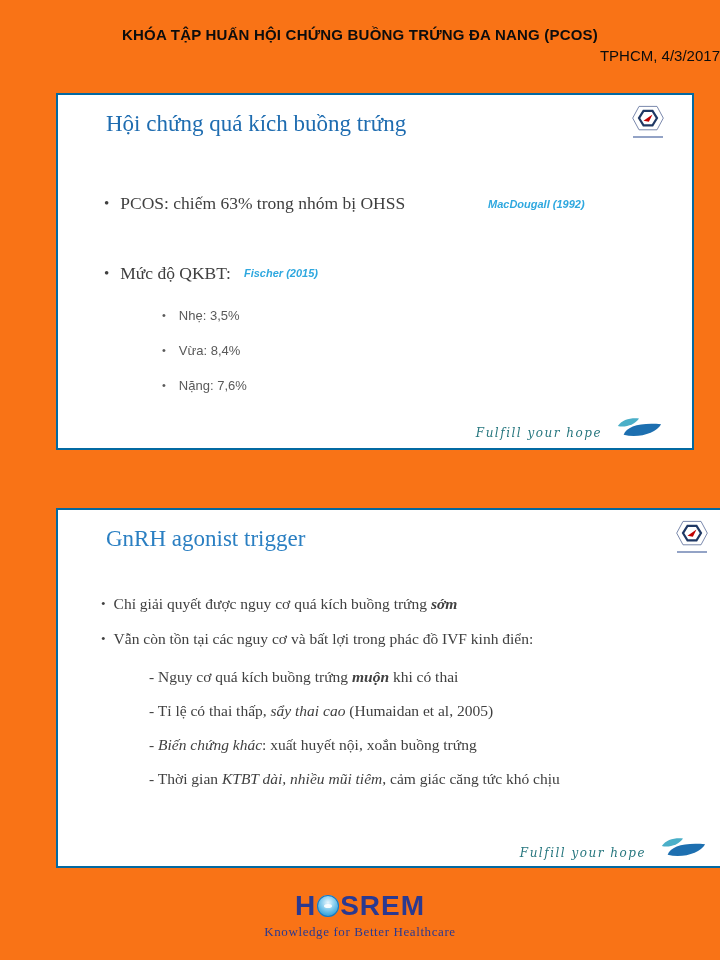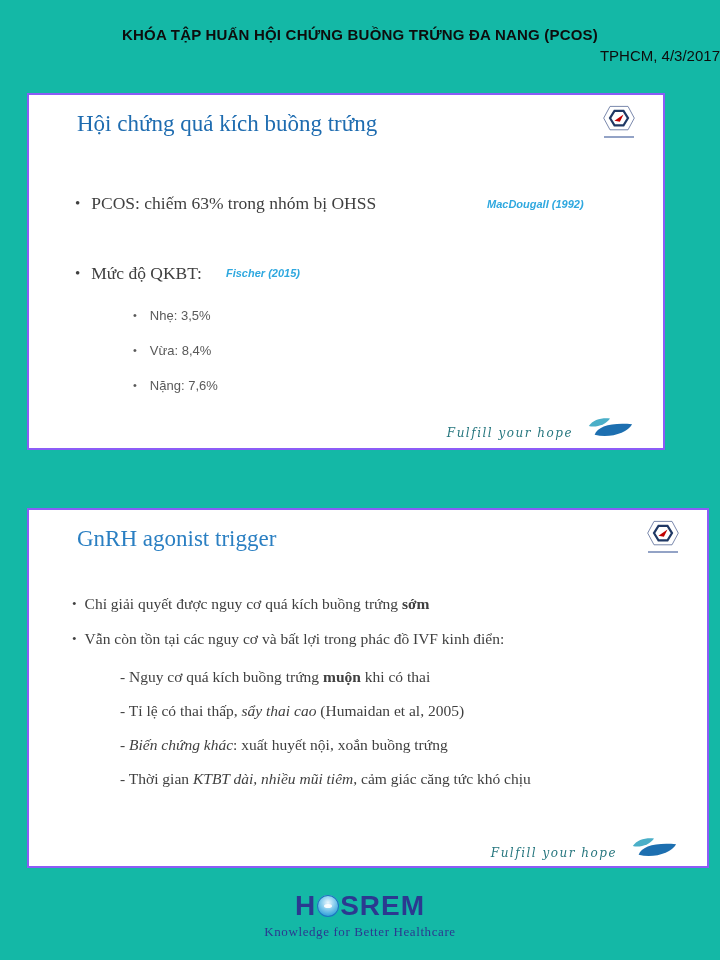--- a/index.html
+++ b/index.html
@@ -1,29 +1,29 @@
 <!DOCTYPE html>
 <html><head>
 <meta charset="utf-8">
 <style>
   html,body { margin:0; padding:0; background:#fff; }
   .page {
     position:relative; width:720px; height:960px; margin:0 auto;
-    background:#14b8a6; font-family:"Liberation Sans", sans-serif; overflow:hidden;
+    background:#f97316; font-family:"Liberation Sans", sans-serif; overflow:hidden;
   }
 
   
   .doc-header { position:absolute; top:26px; left:0; width:720px; text-align:center; color:#0d0d0d; }
   .doc-title { font-size:15px; font-weight:700; letter-spacing:.2px; }
   .doc-subtitle { font-size:15px; margin-top:4px;text-align:right; }
 
   
   .slide {
-    position:absolute; left:27px; width:634px; background:#fff;
-    border:2px solid #8b5cf6;
+    position:absolute; left:56px; width:634px; background:#fff;
+    border:2px solid #0369a1;
   }
   #slide1 { top:93px;  height:353px; }
   #slide2 { top:508px; height:356px;padding-left:44px; }
 
   .slide-title {
     position:absolute; left:48px; top:16px; margin:0;
     font-family:"Liberation Serif", serif; font-weight:400; font-size:23px;
   }
   #slide1 .slide-title { color:#1e6cb0; }
   #slide2 .slide-title { color:#2a7fc2; }
@@ -34,41 +34,41 @@
   .logo-caption-bar { width:30px; height:2px; background:#93a3c6; margin:1px auto 0; }
 
   
   .s1-row {
     position:absolute; left:46px; white-space:nowrap;
     font-family:"Liberation Serif", serif; font-size:17.5px; color:#3f3f3f;
   }
   .s1-marker { margin-right:11px; font-size:15px; vertical-align:1px; }
   .citation {
     font-family:"Liberation Sans", sans-serif; font-size:11px;
-    font-weight:700; font-style:italic; color:#2fa8df; white-space:nowrap;margin-left:28px;
+    font-weight:700; font-style:italic; color:#2fa8df; white-space:nowrap;
   }
   .cite-abs { position:absolute; left:384px; top:5px; }
-  .cite-inline { margin-left:24px; vertical-align:2px; }
+  .cite-inline { margin-left:13px; vertical-align:2px; }
   .s1-sub {
     position:absolute; left:104px; white-space:nowrap;
     font-family:"Liberation Sans", sans-serif; font-size:13px; color:#595959;
   }
   .s1-sub .sub-marker { margin-right:13px; font-size:11px; vertical-align:1px; }
 
   
   .s2-row {
     position:absolute; left:43px; white-space:nowrap;
     font-family:"Liberation Serif", serif; font-size:15.5px; color:#404040;
   }
   .s2-row .s2-marker { margin-right:8px; font-size:13px; vertical-align:1px; }
   .s2-sub {
     position:absolute; left:91px; white-space:nowrap;
     font-family:"Liberation Serif", serif; font-size:15.5px; color:#404040;
   }
-  .s2-row b, .s2-sub b { font-weight:700; }
+  .s2-row b, .s2-sub b { font-weight:700;font-style:italic; }
   .s2-sub i { font-style:italic; }
 
   
   .slide-footer {
     position:absolute; right:28px; bottom:8px;
     display:flex; align-items:flex-end; gap:12px;
   }
   .tagline {
     font-family:"DejaVu Serif", serif; font-style:italic; font-size:12px;
     letter-spacing:1.5px; color:#26767e;

